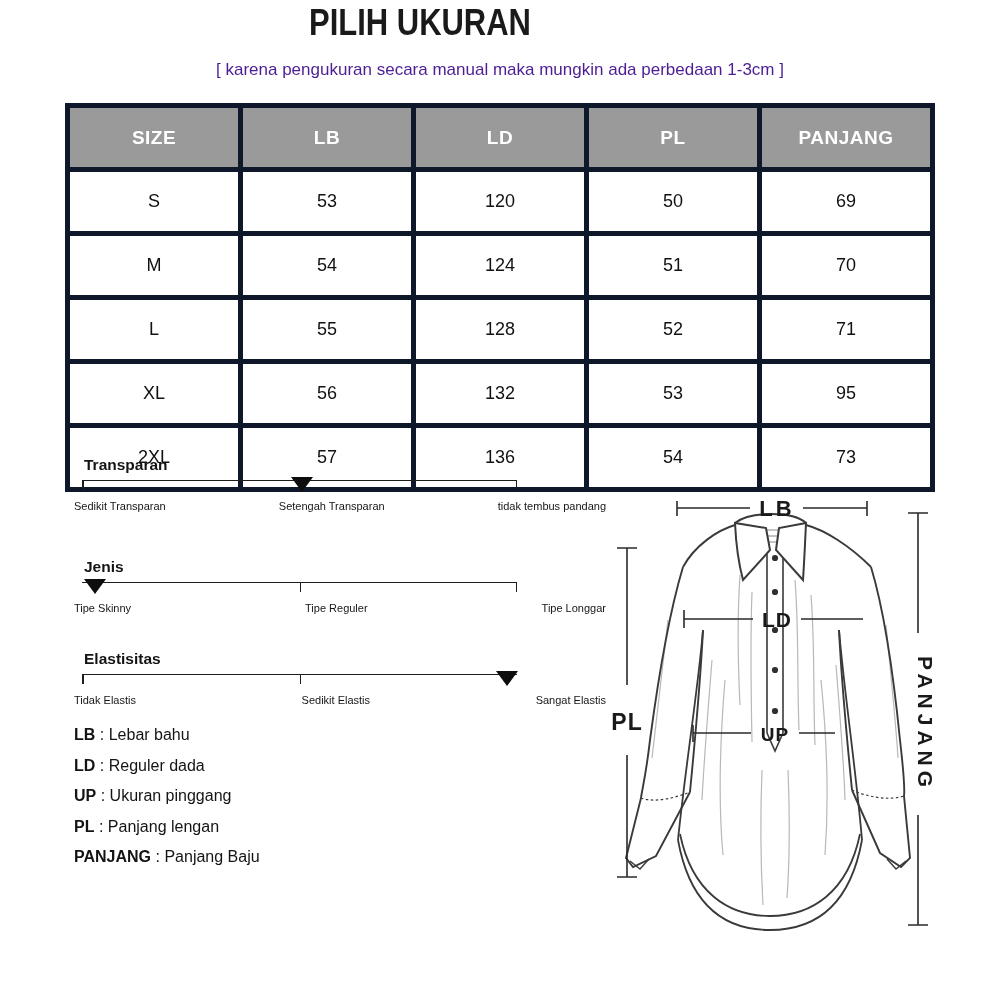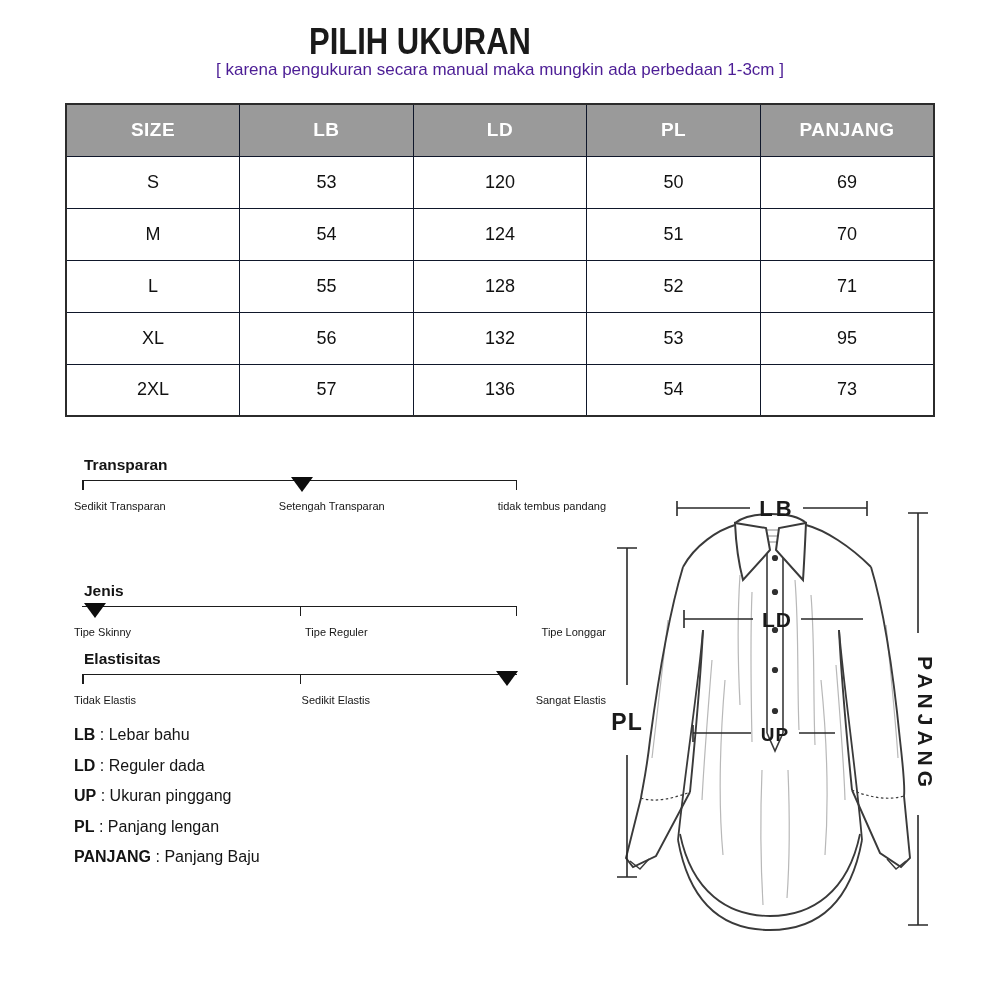--- a/index.html
+++ b/index.html
@@ -3,37 +3,37 @@
 <meta charset="utf-8">
 <style>
   * { margin:0; padding:0; box-sizing:border-box; }
   html,body { background:#ffffff; }
   .page {
     position:relative; width:1000px; height:1000px; background:#ffffff;
     font-family:"Liberation Sans", sans-serif; color:#111; overflow:hidden;
   }
   
   .title {
-    position:absolute; top:21px; left:0; width:840px; text-align:center;
+    position:absolute; top:2px; left:0; width:840px; text-align:center;
     font-size:36px; font-weight:bold; color:#1a1a1a; letter-spacing:0px;
   }
   .title .squeeze { display:inline-block; transform:scaleX(.86); transform-origin:center; }
   .subtitle {
     position:absolute; top:60px; left:0; width:1000px; text-align:center;
     font-size:17px; color:#4c1d95;
   }
   
   table.size-table {
     position:absolute; left:65px; top:103px; width:870px;
     border-collapse:collapse; table-layout:fixed;
     border:2px solid #2b2b2b;
   }
   table.size-table th, table.size-table td {
-    border:1px solid #0f172a; text-align:center; vertical-align:middle;
-    height:52px; font-size:18px;
+    border:5px solid #0f172a; text-align:center; vertical-align:middle;
+    height:64px; font-size:18px;
   }
   table.size-table th {
     background:#9a9a9a; color:#ffffff; font-size:19px; font-weight:bold;
     letter-spacing:.5px;
   }
   
   .scale-group { position:absolute; left:74px; width:540px; }
   .scale-group .scale-label { font-weight:bold; font-size:15.5px; color:#141414; margin-left:10px; }
   .scale-line { position:relative; width:435px; height:13px; margin-left:8px; margin-top:6px; }
   .scale-line .rule { position:absolute; left:0; top:0; width:100%; border-top:1.5px solid #1d1d1d; }
@@ -42,21 +42,21 @@
   .scale-marker {
     position:absolute; top:-3px; width:0; height:0;
     border-left:11px solid transparent; border-right:11px solid transparent;
     border-top:15px solid #0d0d0d; transform:translateX(-50%);
   }
   .pos-left { left:3%; } .pos-mid { left:50.5%; } .pos-right { left:97.7%; }
   .scale-options {
     display:flex; justify-content:space-between; width:532px;
     font-size:11px; color:#161616; margin-top:7px;
   }
-  .sg-transparan { top:456px; } .sg-jenis { top:558px;margin-top:24px; } .sg-elastisitas { top:650px; }
+  .sg-transparan { top:456px; } .sg-jenis { top:558px; } .sg-elastisitas { top:650px; }
   
   .legend { position:absolute; left:74px; top:726px; }
   .legend-item { font-size:16px; color:#141414; margin-bottom:12.5px; }
   .legend-item .abbr { font-weight:bold; }
   
   .diagram { position:absolute; left:590px; top:480px; width:410px; height:520px; }
   svg text { font-family:"Liberation Sans", sans-serif; }
 </style>
 </head>
 <body>

